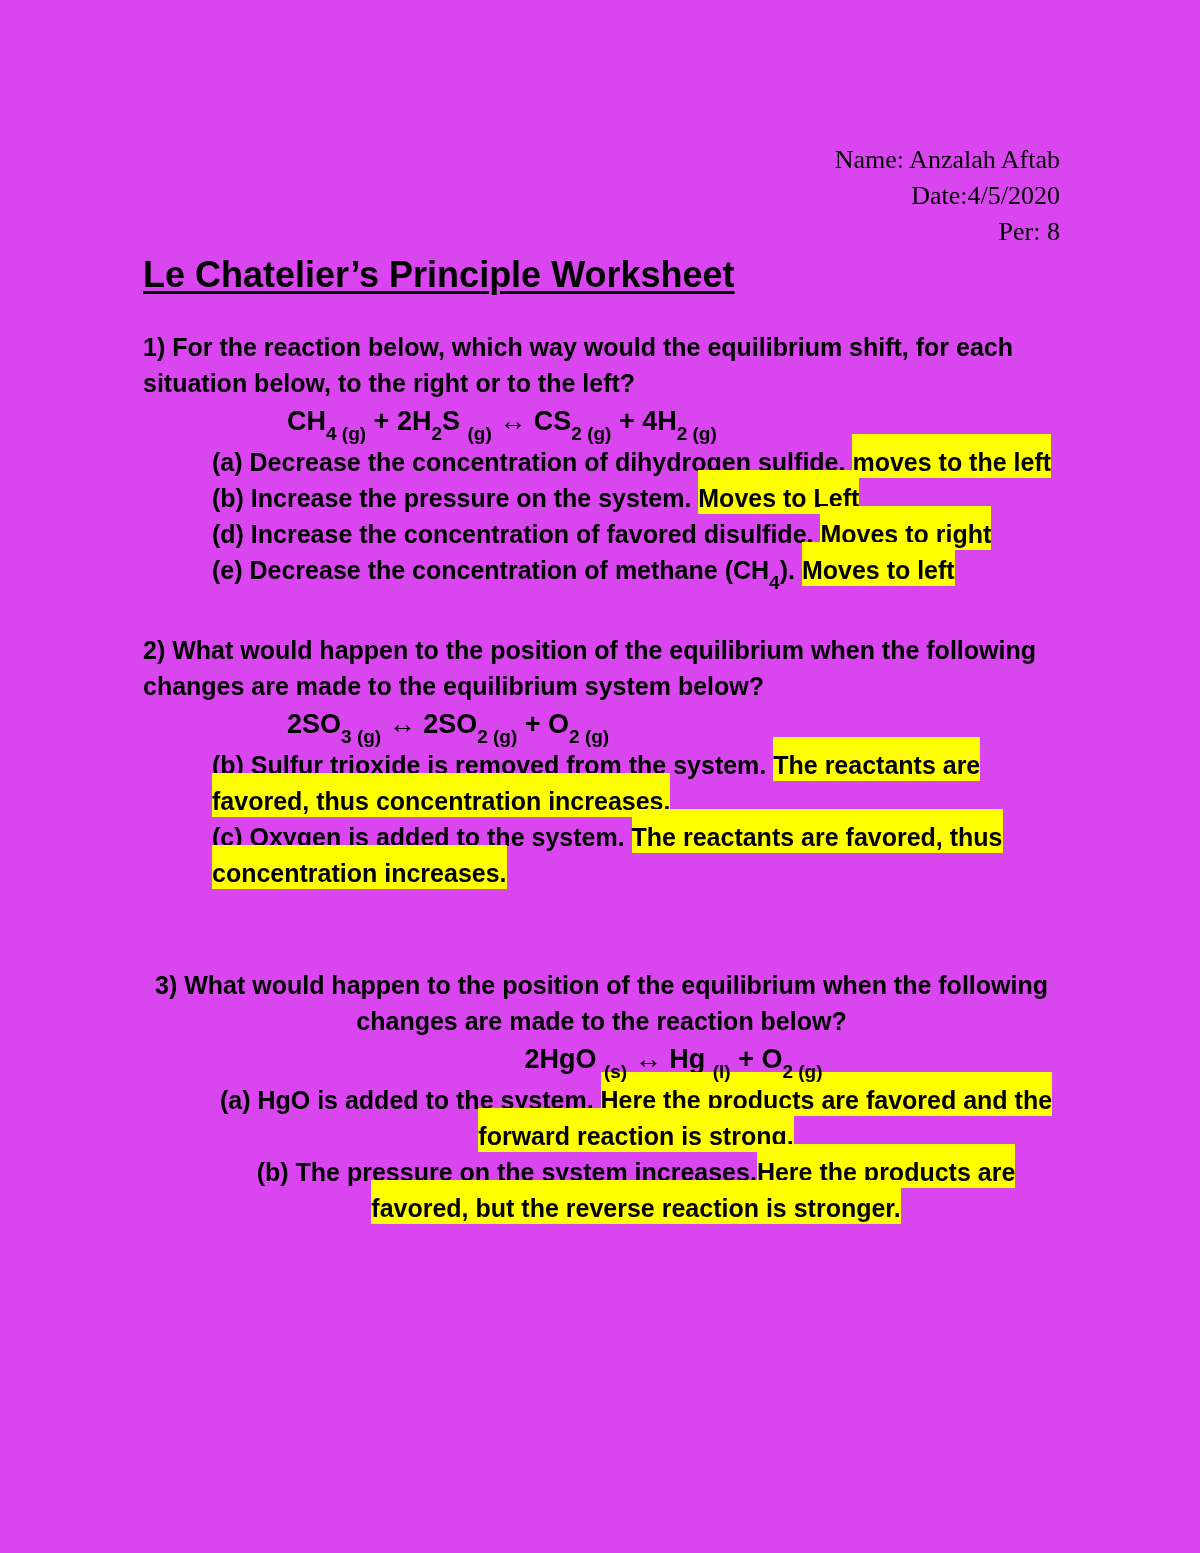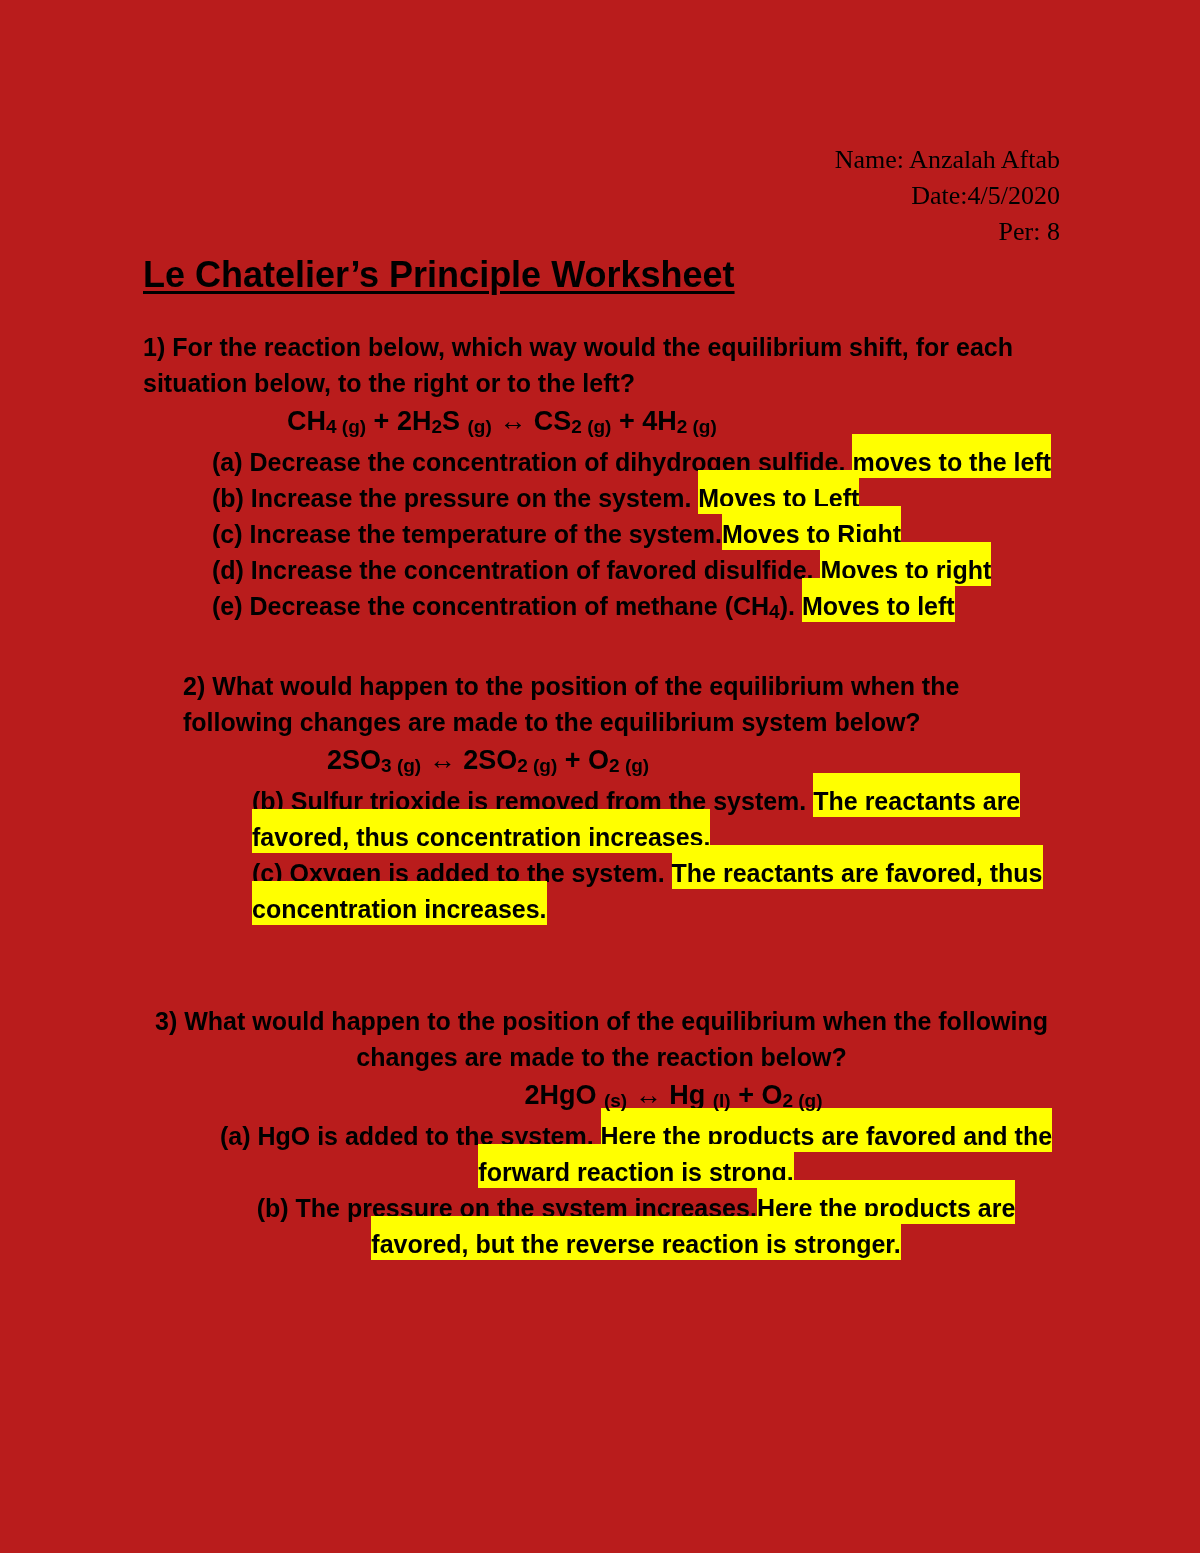--- a/index.html
+++ b/index.html
@@ -9,21 +9,21 @@
     height: 1553px;
     position: relative;
     font-family: "Liberation Sans", sans-serif;
     color: #000;
     overflow: hidden;
   }
   .page {
     width: 1200px;
     height: 1553px;
     padding: 142px 140px 0 143px;
-    background: #b91c1c;
+    background: #d946ef;
   }
   .header {
     font-family: "Liberation Serif", serif;
     font-size: 26px;
     line-height: 36px;
     text-align: right;
     font-weight: 400;
   }
   .title {
     font-size: 36px;
@@ -46,27 +46,27 @@
     line-height: 40px;
     font-weight: 700;
     margin: 0 0 3px 0;
     white-space: nowrap;
   }
   .equation sub,
   .part sub {
     font-size: 19px;
     vertical-align: baseline;
     position: relative;
-    top: 3px;
+    top: 10px;
     line-height: 0;
   }
   .part {
     padding-left: 69px;
   }
-  .q2 { margin-top: 44px; margin-left: 40px; }
+  .q2 { margin-top: 44px; }
   .q3 { margin-top: 76px; text-align: center; }
   .hl {
     background: var(--hl, #ffff00);
     padding: 14px 0 2px 0;
   }
 </style>
 </head>
 <body>
 
 <div class="page">
@@ -78,21 +78,20 @@
   </div>
 
   <h1 class="title">Le Chatelier’s Principle Worksheet</h1>
 
   <section class="question q1">
     <p class="qtext intro">1) For the reaction below, which way would the equilibrium shift, for each situation below, to the right or to the left?</p>
     <p class="equation"><span>CH</span><sub>4 (g)</sub><span> + 2H</span><sub>2</sub><span>S </span><sub>(g)</sub><span> ↔ CS</span><sub>2 (g)</sub><span> + 4H</span><sub>2 (g)</sub></p>
     <div class="parts">
       <p class="qtext part"><span>(a) Decrease the concentration of dihydrogen sulfide. </span><span class="hl">moves to the left</span></p>
       <p class="qtext part"><span>(b) Increase the pressure on the system. </span><span class="hl">Moves to Left</span></p>
-      <p class="qtext part"><span>(c) Increase the temperature of the system.</span><span class="hl">Moves to Right</span></p>
       <p class="qtext part"><span>(d) Increase the concentration of favored disulfide. </span><span class="hl">Moves to right</span></p>
       <p class="qtext part"><span>(e) Decrease the concentration of methane (CH</span><sub>4</sub><span>). </span><span class="hl">Moves to left</span></p>
     </div>
   </section>
 
   <section class="question q2">
     <p class="qtext intro">2) What would happen to the position of the equilibrium when the following changes are made to the equilibrium system below?</p>
     <p class="equation"><span>2SO</span><sub>3 (g)</sub><span> ↔ 2SO</span><sub>2 (g)</sub><span> + O</span><sub>2 (g)</sub></p>
     <div class="parts">
       <p class="qtext part"><span>(b) Sulfur trioxide is removed from the system.  </span><span class="hl">The reactants are favored, thus concentration increases.</span></p>

